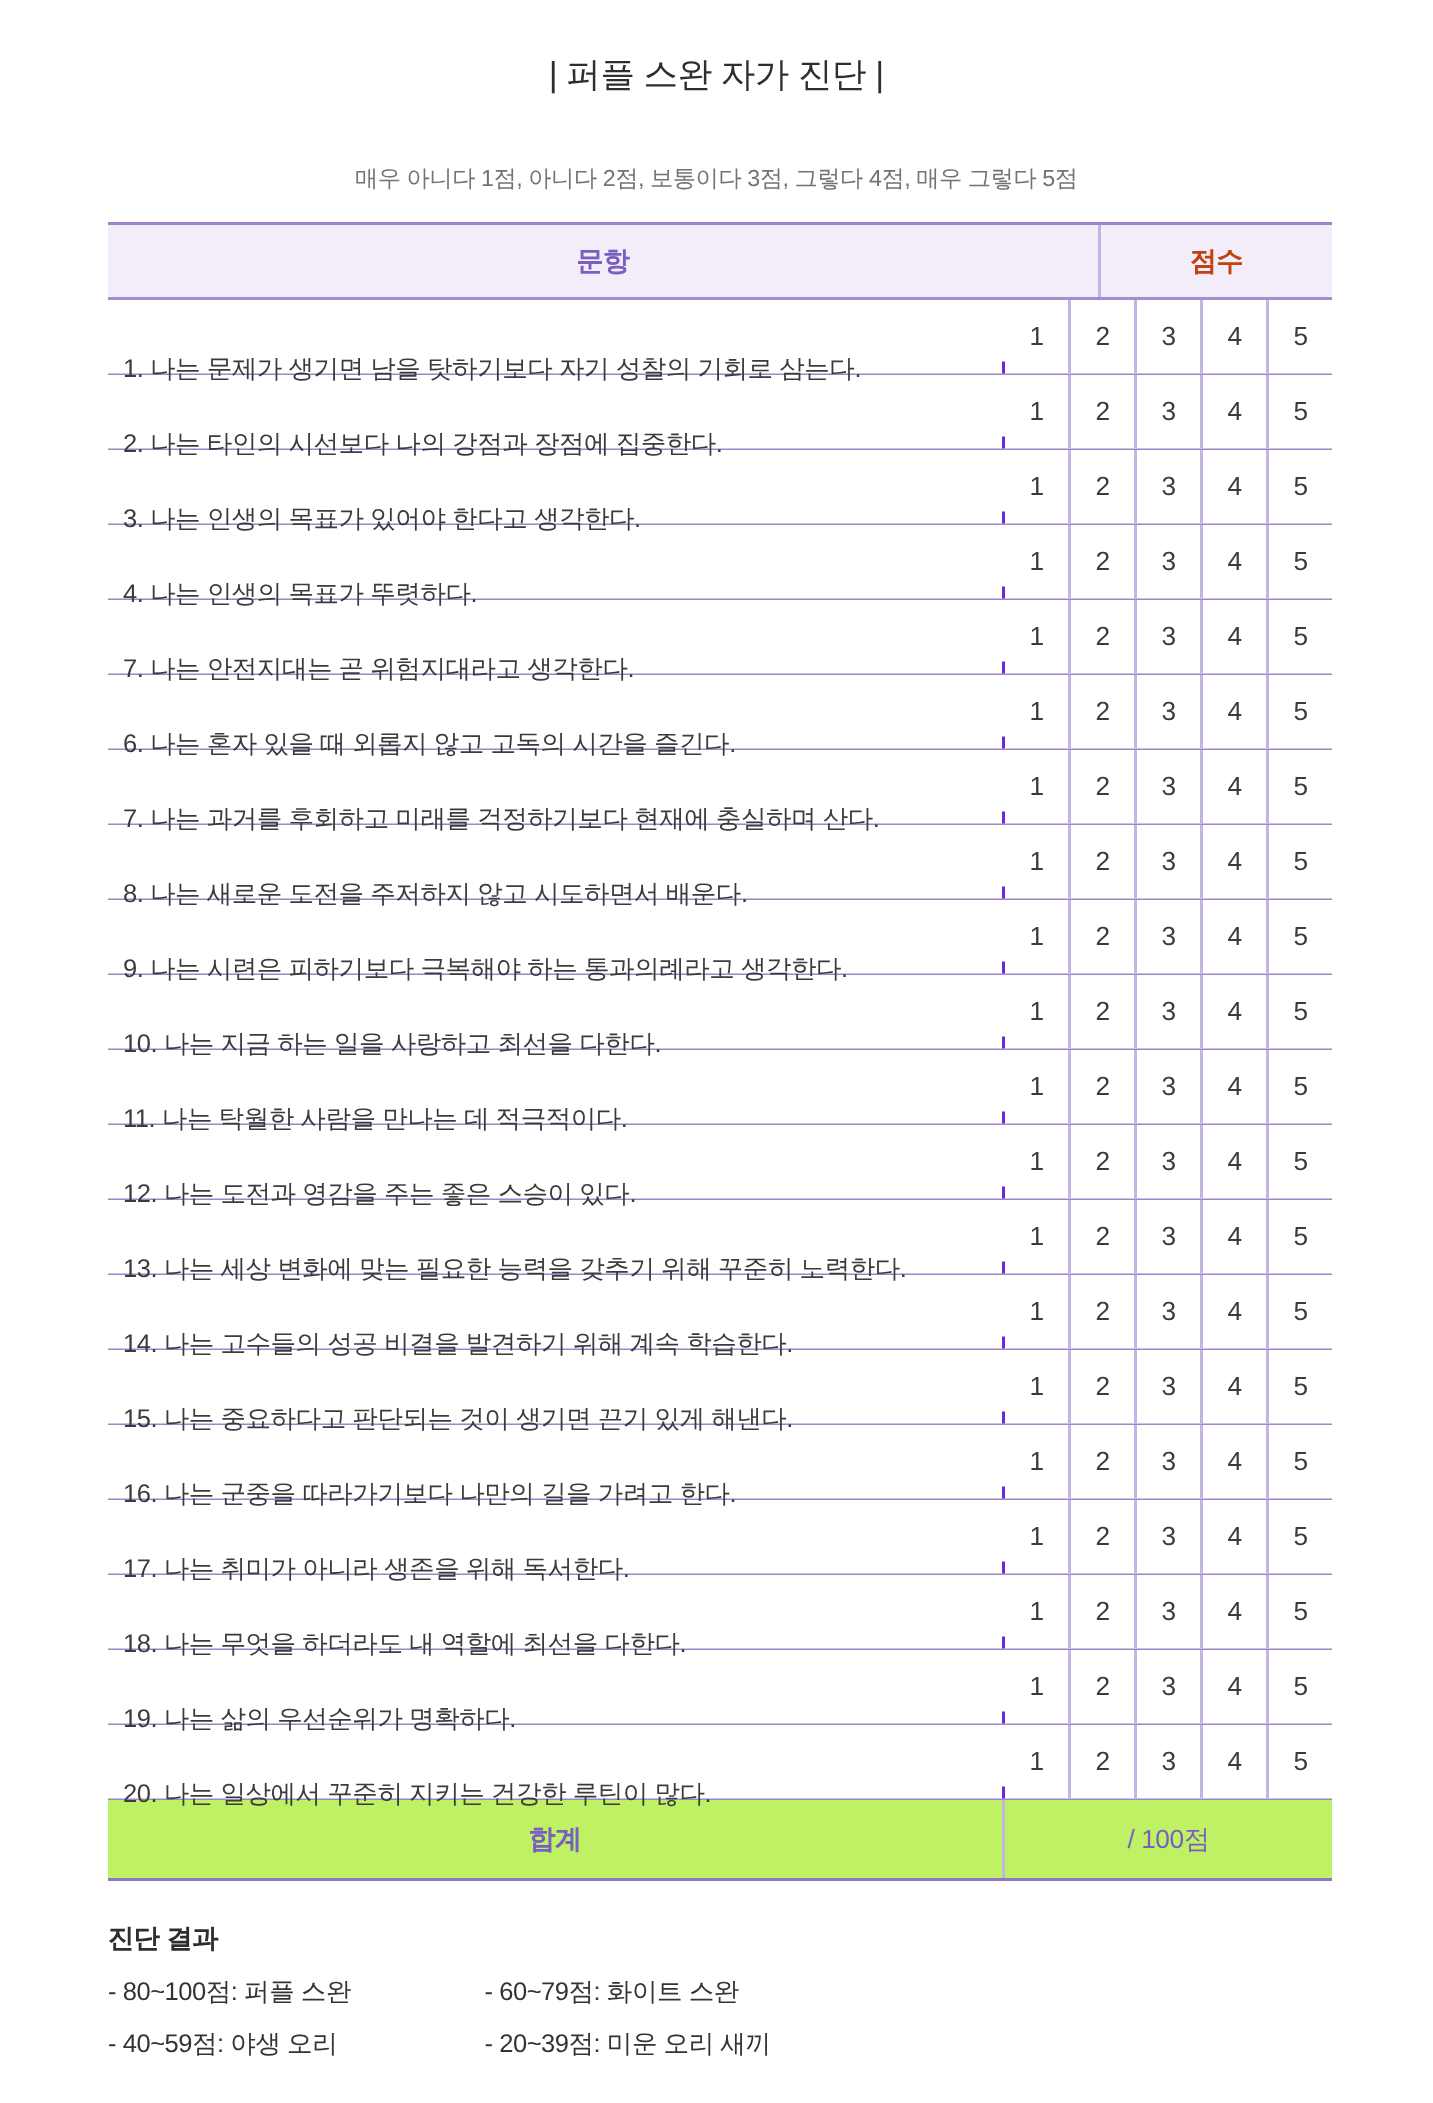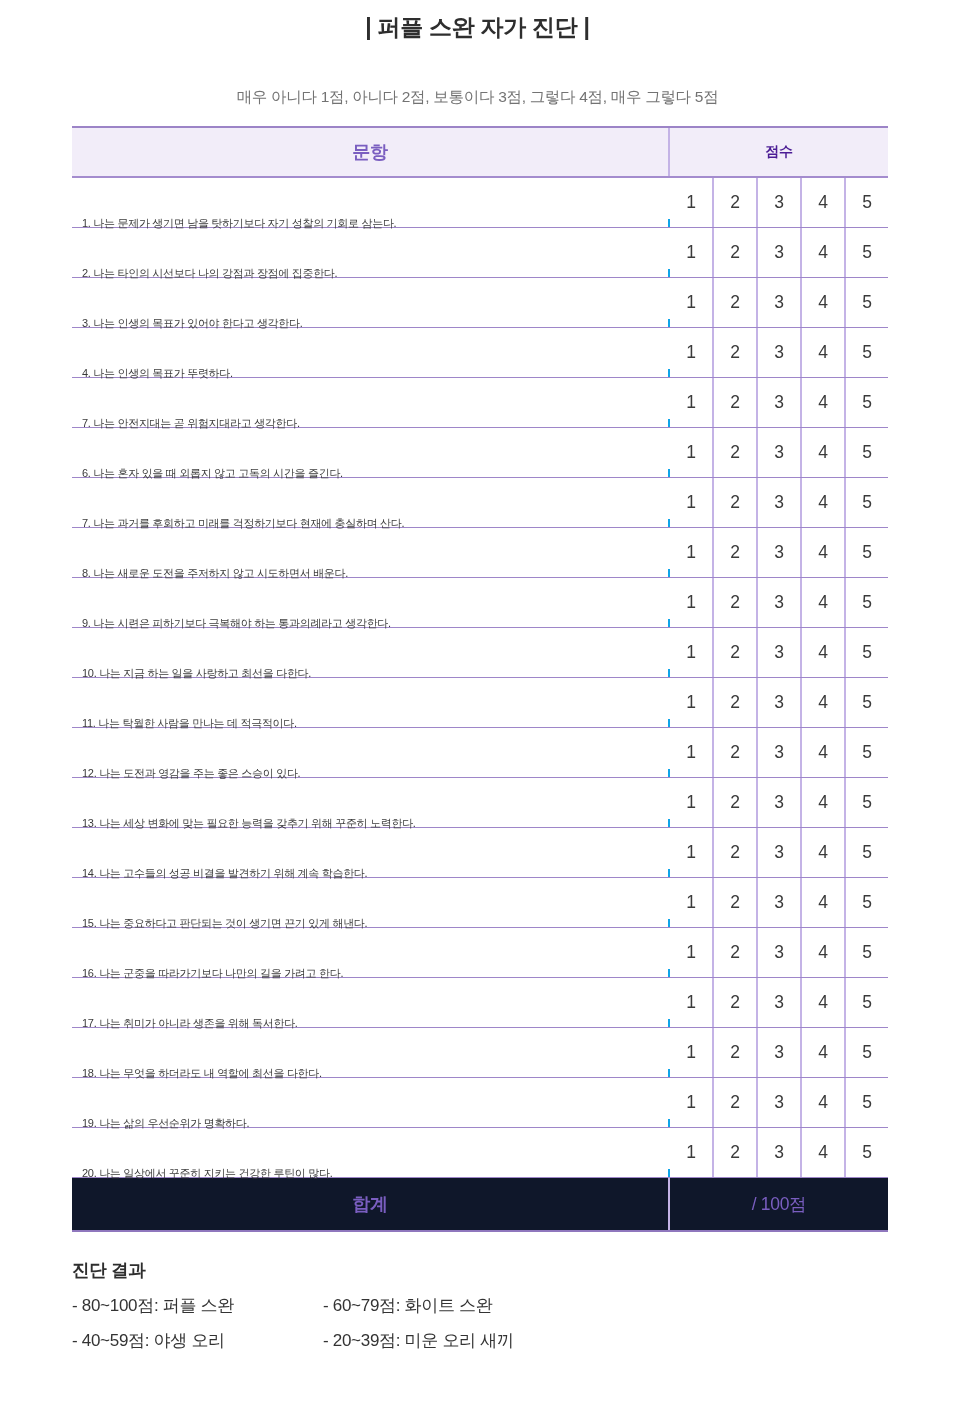--- a/index.html
+++ b/index.html
@@ -7,86 +7,87 @@
     width: 955px; height: 1402px;
     background: #ffffff;
     font-family: "Liberation Sans", "DejaVu Sans", sans-serif;
     color: #3b3b3b;
     letter-spacing: -0.3px;
     overflow: hidden;
   }
   .page { width: 955px; height: 1402px; position: relative; }
 
   .title {
-    padding-top: 12px;
+    padding-top: 24px;
     text-align: center;
     font-size: 23px;
-    font-weight: 700;
+    font-weight: 400;
     color: #2e2e2e;
+    margin-top: 10px;
   }
   .subtitle {
     margin-top: 44px;
     text-align: center;
     font-size: 15.5px;
     color: #737373;
   }
 
   .diag-table {
     margin: 18px 67px 0 72px;           
     border-top: 2px solid #9c84c7;
     border-bottom: 2px solid #8f77bd;
   }
   .thead {
     display: flex;
     height: 48px;
     background: #f2edf9;
     border-bottom: 2px solid #a48cce;
   }
   .th-q {
-    width: 598px;
+    width: 662px;
     display: flex; align-items: center; justify-content: center;
     font-size: 18px; font-weight: 700; color: #7a5ec0;
     border-right: 2px solid #c4b3e6;
     box-sizing: border-box;
   }
   .th-s {
     flex: 1;
     display: flex; align-items: center; justify-content: center;
-    font-size: 14px; font-weight: 700; color: #4c1d95;
+    font-size: 18px; font-weight: 700; color: #c2410c;
   }
 
   .trow {
     display: flex;
     height: 50px;
     border-bottom: 1px solid #9e86c9;
     box-sizing: border-box;
   }
   .td-q {
     width: 598px;
     display: flex; align-items: center;
     padding-left: 10px;
     box-sizing: border-box;
-    font-size: 11px; color: #3b3b3b;
-    border-right: 2px solid #0ea5e9;
+    font-size: 17px; color: #3b3b3b;
+    border-right: 2px solid #6d28d9;
     white-space: nowrap;
     margin-top: 41px;
   }
   .td-s {
     flex: 1;
     display: flex; align-items: center; justify-content: center;
     font-size: 17.5px; color: #3b3b3b;
     border-right: 2px solid #c4b3e6;
     cursor: pointer;
   }
   .td-s:last-child { border-right: none; }
 
   .trow-total {
     display: flex;
     height: 52px;
-    background: #0f172a;
+    background: #bef264;
   }
   .total-label {
     width: 598px;
     display: flex; align-items: center; justify-content: center;
     font-size: 18px; font-weight: 700; color: #7a5ec0;
     border-right: 2px solid #c4b3e6;
     box-sizing: border-box;
   }
   .total-value {
     flex: 1;

